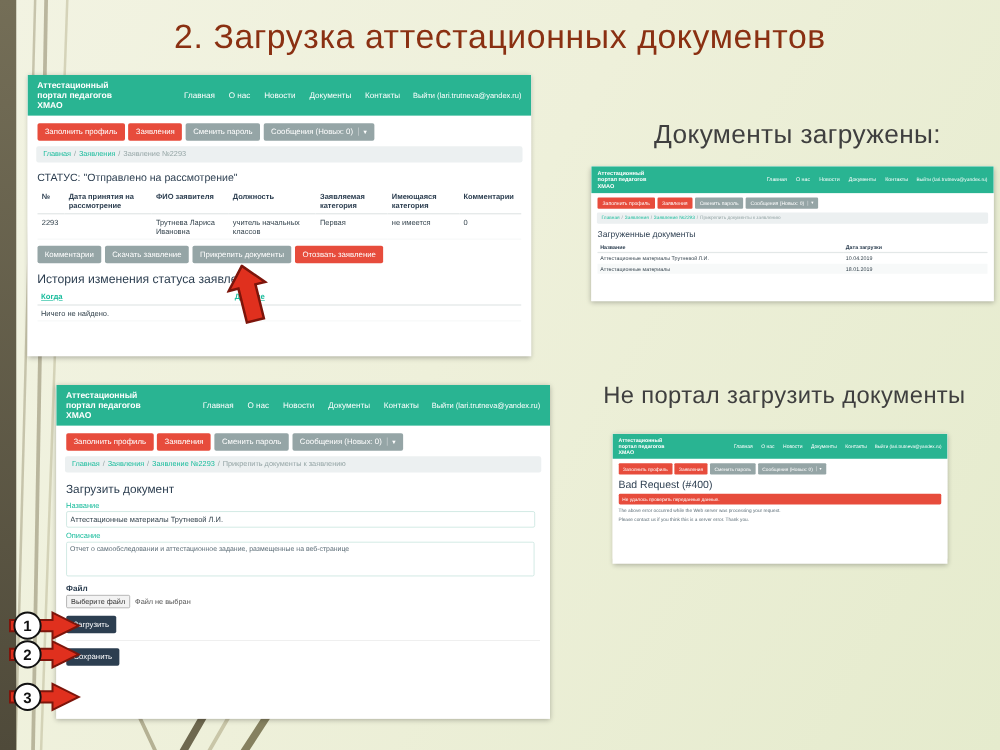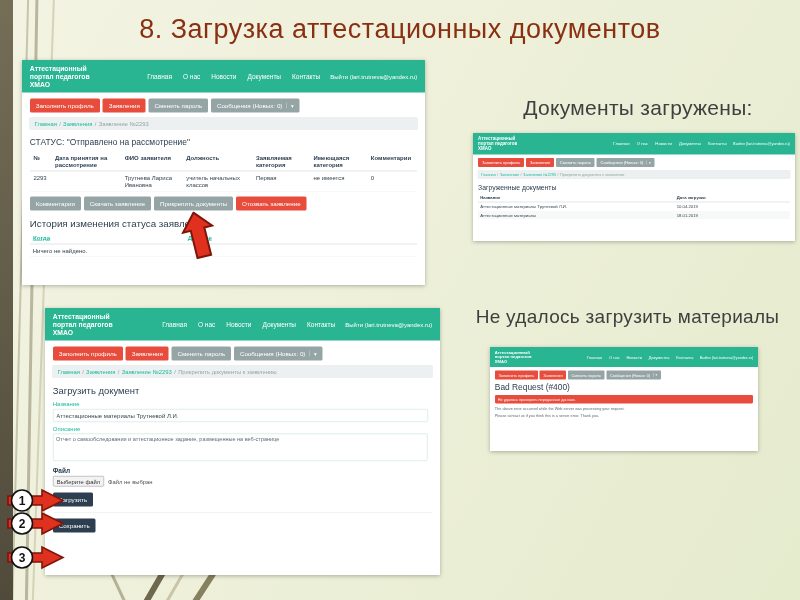--- a/index.html
+++ b/index.html
@@ -89,23 +89,23 @@
 
   <div id="side-bar"></div>
   <div class="vline" style="left:19px;width:2px;background:#b8b499;transform:rotate(1.5deg);"></div>
   <div class="vline" style="left:30px;width:3px;background:#a7a287;transform:rotate(1deg);"></div>
   <div class="vline" style="left:42px;width:2px;background:#cbc8ab;transform:rotate(2deg);"></div>
   <div class="stem" style="left:150px;top:535px;width:6px;height:110px;background:#6e684f;transform:rotate(30deg);"></div>
   <div class="stem" style="left:172px;top:540px;width:3px;height:100px;background:#c9c6a8;transform:rotate(30deg);"></div>
   <div class="stem" style="left:198px;top:540px;width:6px;height:105px;background:#85805f;transform:rotate(33deg);"></div>
   <div class="stem" style="left:118px;top:548px;width:3px;height:85px;background:#b5b194;transform:rotate(-25deg);"></div>
 
-  <div id="title">8. Загрузка аттестационных документов</div>
+  <div id="title">2. Загрузка аттестационных документов</div>
   <div id="cap-success" class="caption">Документы загружены:</div>
-  <div id="cap-error" class="caption">Не удалось загрузить материалы</div>
+  <div id="cap-error" class="caption">Не портал загрузить документы</div>
 
   <div id="card1" class="card">
     <div class="inner">
       <div class="hdr">
         <div class="brand">Аттестационный портал педагогов ХМАО</div>
         <div class="nav">
           <span>Главная</span>
           <span>О нас</span>
           <span>Новости</span>
           <span>Документы</span>

